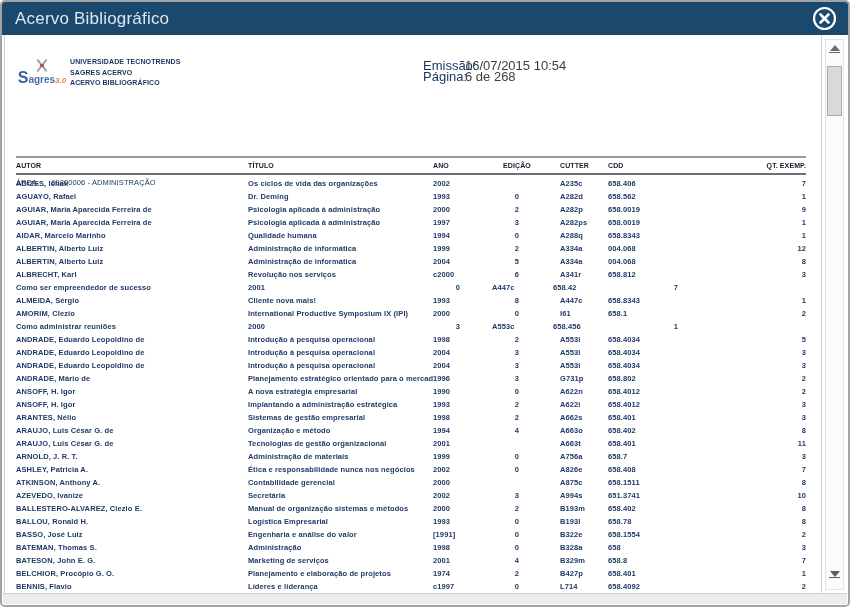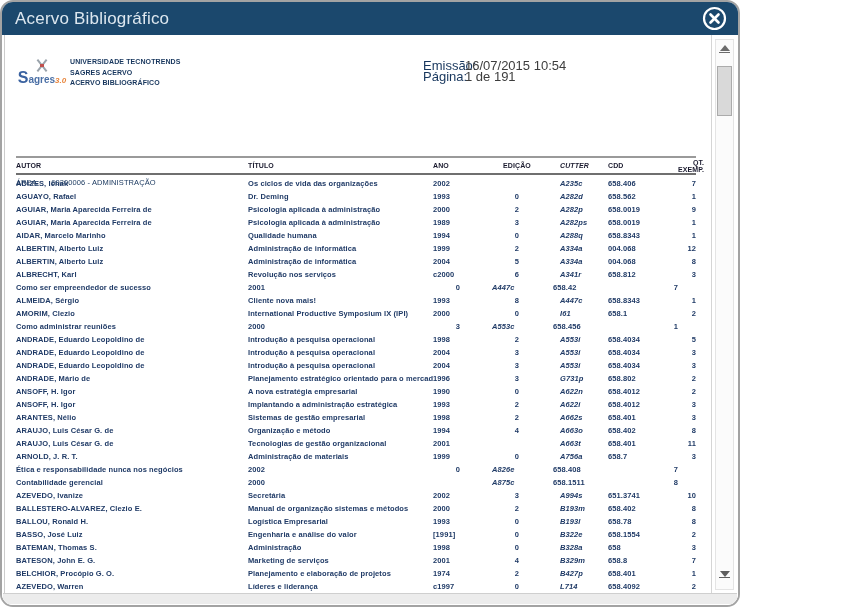--- a/index.html
+++ b/index.html
@@ -1,16 +1,16 @@
 <!DOCTYPE html>
 <html><head>
 <meta charset="utf-8">
 <style>
   html,body{margin:0;padding:0;background:#fff;font-family:"Liberation Sans",sans-serif;}
-  .window{position:relative;width:740px;height:607px;box-sizing:border-box;border:2px solid #a3a3a3;border-radius:13px;overflow:hidden;background:#fff;}
+  .window{position:relative;width:850px;height:607px;box-sizing:border-box;border:2px solid #a3a3a3;border-radius:5px;overflow:hidden;background:#fff;}
   .titlebar{position:absolute;top:0;left:0;right:0;height:33px;background:#1b486d;display:flex;align-items:center;}
   .titlebar .title{color:#dde7ef;font-size:17px;padding-left:13px;letter-spacing:.2px;}
   .close-btn{position:absolute;right:10px;top:3px;width:27px;height:27px;cursor:pointer;}
   .content{position:absolute;top:33px;left:0;right:0;bottom:0;background:#ffffff;}
   .page{position:absolute;left:2px;right:26px;top:0;bottom:11px;background:#fff;border-left:1px solid #cccccc;border-right:1px solid #d5d5d5;}
   
   .rpt-header{position:absolute;left:11px;top:20px;right:10px;height:62px;}
   .logo{position:absolute;left:0;top:4px;width:52px;text-align:center;}
   .logo-x{margin:0 auto;width:18px;height:13px;position:relative;}
   .logo-x .l1,.logo-x .l2{position:absolute;left:8px;top:-1px;width:2px;height:15px;background:#9aa3ab;}
@@ -32,21 +32,21 @@
   .area .alabel{margin-right:10px;}
   
   .grid{display:grid;grid-template-columns:232px 185px 50px 68px 55px 72px 1fr;}
   .thead{position:absolute;left:11px;right:15px;top:121px;height:15px;border-top:2px solid #9a9a9a;border-bottom:2px solid #6f6f6f;align-items:center;}
   .thead .h{font-size:7px;font-weight:bold;color:#1a1a2e;letter-spacing:.1px;}
   .tbody{position:absolute;left:11px;right:15px;top:142px;}
   .trow{height:13px;align-items:center;}
   .trow .c{font-size:7.5px;font-weight:bold;color:#1f3a66;white-space:nowrap;overflow:hidden;letter-spacing:.1px;}
   .ano{}
   .edicao{text-align:center;}
-  .cutter{padding-left:9px;font-style:italic;}
+  .cutter{padding-left:9px;}
   .cdd{padding-left:2px;}
   .h.cdd{padding-left:2px;}
   .qt{text-align:right;}
   .h.edicao{text-align:center;}
   .h.qt{text-align:right;}
   
   .vscroll{position:absolute;right:4px;top:4px;bottom:15px;width:17px;background:#fbfbfb;border:1px solid #e4e4e4;}
   .sb-up{position:absolute;top:5px;left:0;right:0;height:14px;cursor:pointer;}
   .sb-up .tri{margin:0 auto;width:0;height:0;border-left:5px solid transparent;border-right:5px solid transparent;border-bottom:6px solid #6b6b6b;}
   .sb-up .bar{margin:1px auto 0;width:11px;height:1px;background:#6b6b6b;}
@@ -92,21 +92,21 @@
           <div>SAGRES ACERVO</div>
           <div>ACERVO BIBLIOGRÁFICO</div>
         </div>
         <div class="meta">
           <div class="mrow">
             <span class="mlabel">Emissão:</span>
             <span class="mval">16/07/2015 10:54</span>
           </div>
           <div class="mrow">
             <span class="mlabel">Página:</span>
-            <span class="mval">1 de 191</span>
+            <span class="mval">6 de 268</span>
           </div>
         </div>
       </div>
 
       <div class="area">
         <span class="alabel">ÁREA:</span>
         <span class="aval">60300006 - ADMINISTRAÇÃO</span>
       </div>
 
       <div class="thead grid">
@@ -146,21 +146,21 @@
           <div class="c ano">2000</div>
           <div class="c edicao">2</div>
           <div class="c cutter">A282p</div>
           <div class="c cdd">658.0019</div>
           <div class="c qt">9</div>
         </div>
 
         <div class="trow grid">
           <div class="c autor">AGUIAR, Maria Aparecida Ferreira de</div>
           <div class="c titulo">Psicologia aplicada à administração</div>
-          <div class="c ano">1989</div>
+          <div class="c ano">1997</div>
           <div class="c edicao">3</div>
           <div class="c cutter">A282ps</div>
           <div class="c cdd">658.0019</div>
           <div class="c qt">1</div>
         </div>
 
         <div class="trow grid">
           <div class="c autor">AIDAR, Marcelo Marinho</div>
           <div class="c titulo">Qualidade humana</div>
           <div class="c ano">1994</div>
@@ -332,29 +332,31 @@
           <div class="c autor">ARNOLD, J. R. T.</div>
           <div class="c titulo">Administração de materiais</div>
           <div class="c ano">1999</div>
           <div class="c edicao">0</div>
           <div class="c cutter">A756a</div>
           <div class="c cdd">658.7</div>
           <div class="c qt">3</div>
         </div>
 
         <div class="trow grid">
+          <div class="c autor">ASHLEY, Patricia A.</div>
           <div class="c titulo">Ética e responsabilidade nunca nos negócios</div>
           <div class="c ano">2002</div>
           <div class="c edicao">0</div>
           <div class="c cutter">A826e</div>
           <div class="c cdd">658.408</div>
           <div class="c qt">7</div>
         </div>
 
         <div class="trow grid">
+          <div class="c autor">ATKINSON, Anthony A.</div>
           <div class="c titulo">Contabilidade gerencial</div>
           <div class="c ano">2000</div>
           <div class="c edicao"></div>
           <div class="c cutter">A875c</div>
           <div class="c cdd">658.1511</div>
           <div class="c qt">8</div>
         </div>
 
         <div class="trow grid">
           <div class="c autor">AZEVEDO, Ivanize</div>
@@ -420,21 +422,21 @@
           <div class="c autor">BELCHIOR, Procópio G. O.</div>
           <div class="c titulo">Planejamento e elaboração de projetos</div>
           <div class="c ano">1974</div>
           <div class="c edicao">2</div>
           <div class="c cutter">B427p</div>
           <div class="c cdd">658.401</div>
           <div class="c qt">1</div>
         </div>
 
         <div class="trow grid">
-          <div class="c autor">AZEVEDO, Warren</div>
+          <div class="c autor">BENNIS, Flavio</div>
           <div class="c titulo">Líderes e liderança</div>
           <div class="c ano">c1997</div>
           <div class="c edicao">0</div>
           <div class="c cutter">L714</div>
           <div class="c cdd">658.4092</div>
           <div class="c qt">2</div>
         </div>
       </div>
 
     </div>

